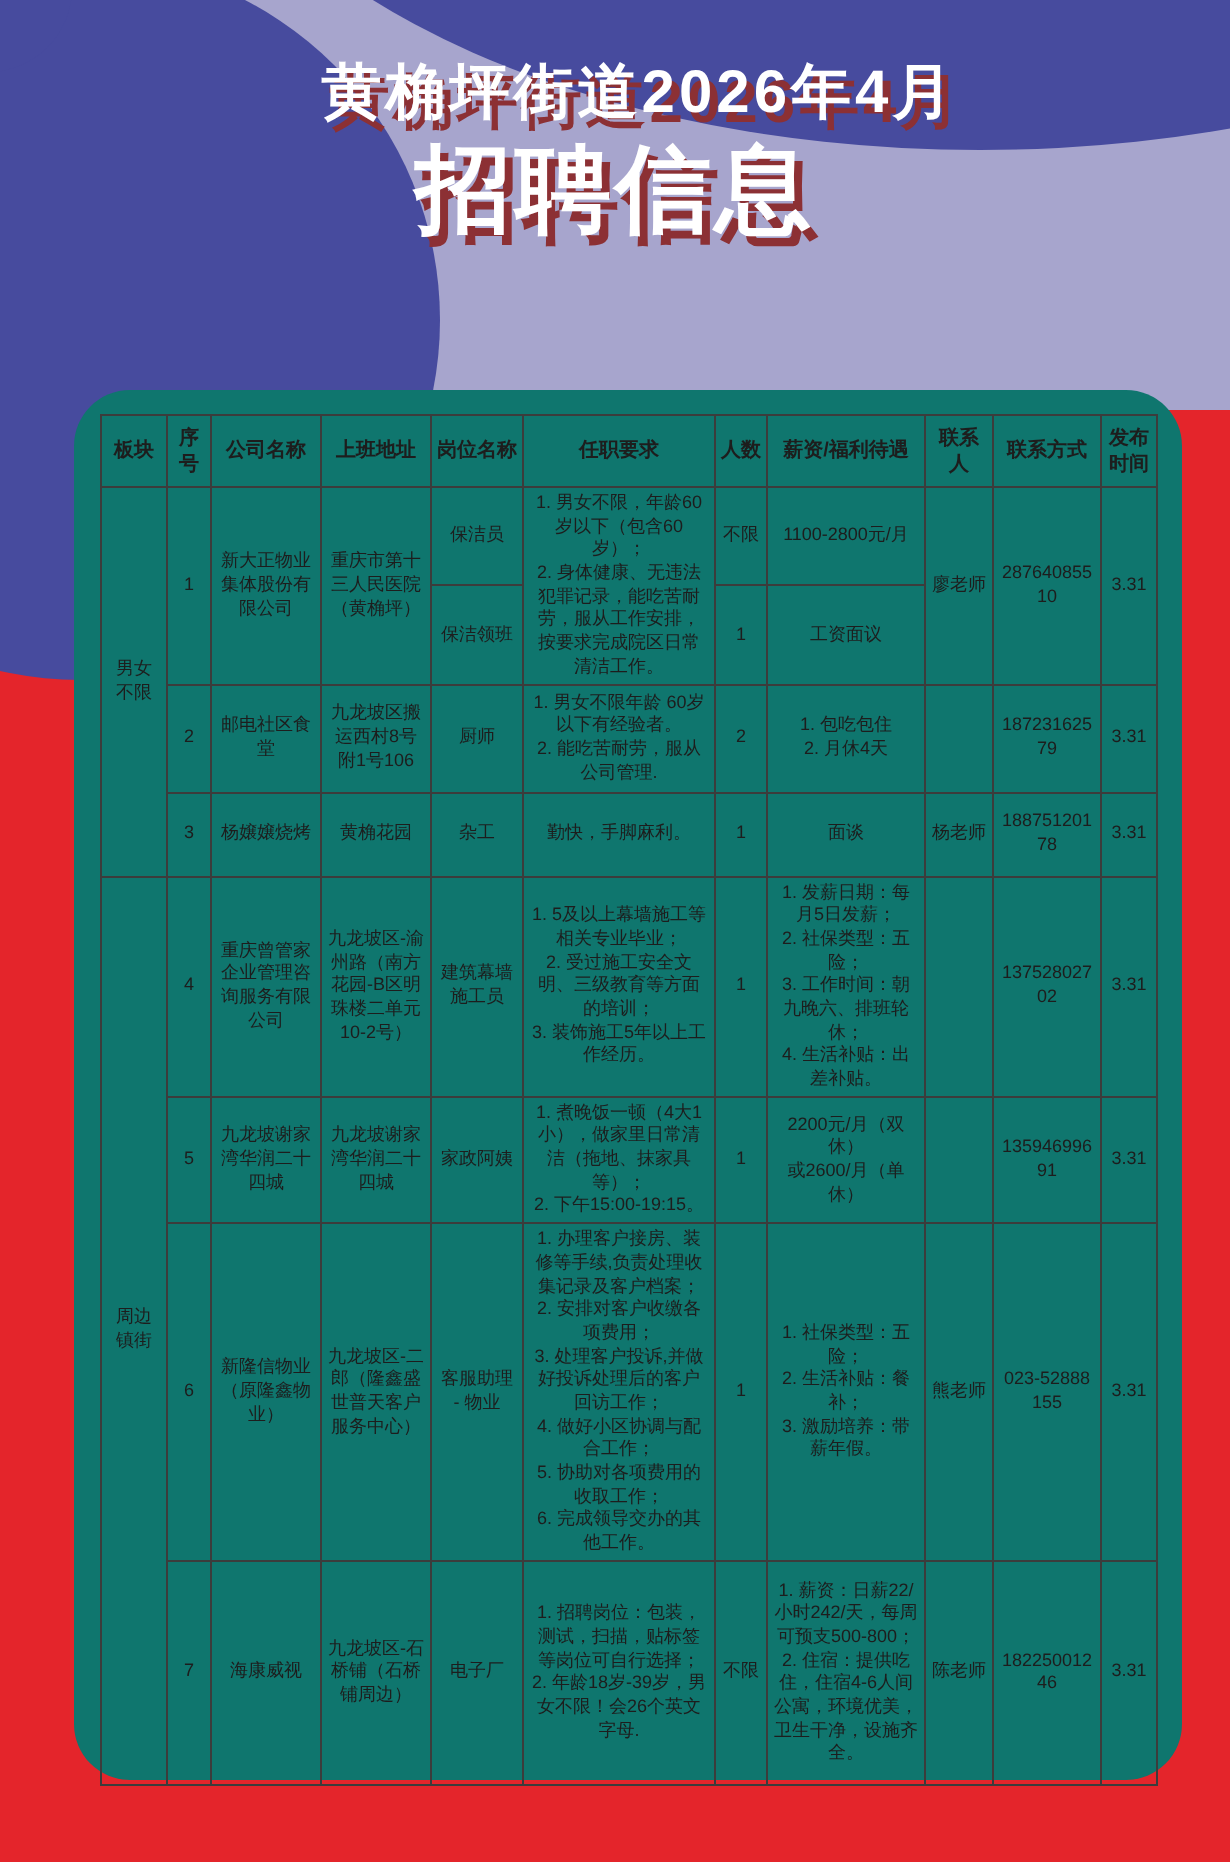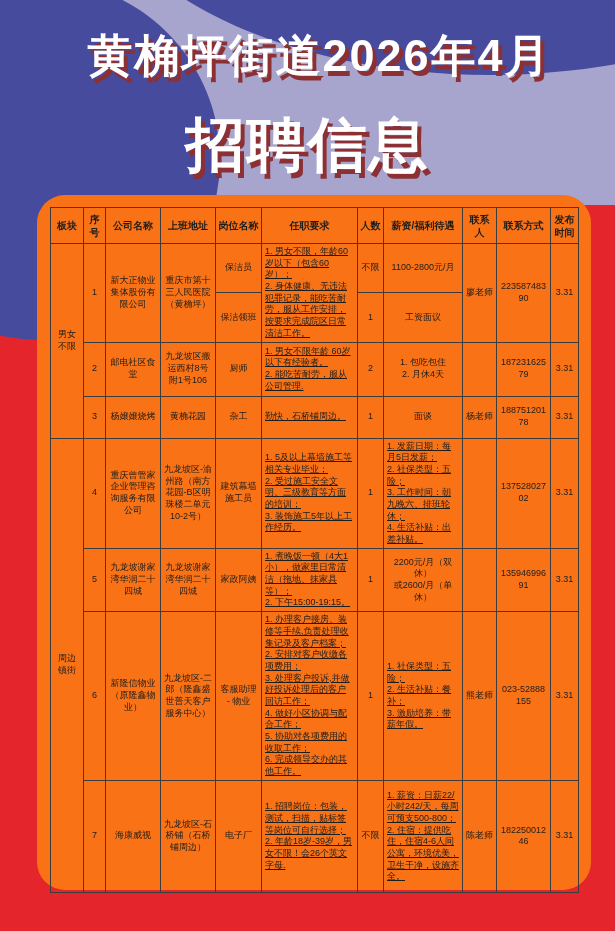--- a/index.html
+++ b/index.html
@@ -12,36 +12,36 @@
   .banner{position:absolute;left:0;top:0;width:615px;height:205px;background:#a7a5cd;}
   .shape{position:absolute;background:#474b9e;border-radius:50%;}
   .shape-left{left:-140px;top:-20px;width:360px;height:360px;}
   .shape-topright{left:90px;top:-355px;width:800px;height:430px;}
   .shape-corner{left:-48px;top:-48px;width:84px;height:84px;}
   .title-wrap{
     position:absolute;left:0;top:28px;width:615px;text-align:center;z-index:3;
     font-weight:900;color:#ffffff;letter-spacing:2px;
     text-shadow:4px 5px 0 #8c3034;
   }
-  .title-line1{font-size:45px;line-height:1.25;padding-left:24px;}
-  .title-line2{font-size:59px;line-height:1.25;margin-top:25px;}
+  .title-line1{font-size:30px;line-height:1.25;padding-left:24px;}
+  .title-line2{font-size:48px;line-height:1.25;}
   .card{
     position:absolute;left:37px;top:195px;width:554px;height:695px;
-    background:#f97316;border-radius:28px;z-index:2;
+    background:#0f766e;border-radius:28px;z-index:2;
     box-sizing:border-box;padding:12px 13px;
   }
   table{border-collapse:collapse;table-layout:fixed;width:528px;}
   th,td{
     border:1px solid #3c3c3c;
     font-size:9px;line-height:1.3;
     text-align:center;vertical-align:middle;
     padding:2px 3px;word-break:break-all;overflow:hidden;
   }
   th{font-size:10px;font-weight:700;padding:4px 2px;}
-  td.l{text-align:left;text-decoration:underline;}
+  td.l{text-align:center;}
   .pre{white-space:pre-line;}
   col.c-sec{width:33px}col.c-no{width:22px}col.c-com{width:55px}
   col.c-addr{width:55px}col.c-pos{width:46px}col.c-req{width:96px}
   col.c-cnt{width:26px}col.c-sal{width:79px}col.c-per{width:34px}
   col.c-tel{width:54px}col.c-date{width:28px}
 </style>
 </head>
 <body>
 
 <div class="banner"></div>
@@ -88,21 +88,21 @@
       <td rowspan="4">男女不限</td>
       <td rowspan="2">1</td>
       <td rowspan="2">新大正物业集体股份有限公司</td>
       <td rowspan="2">重庆市第十三人民医院（黄桷坪）</td>
       <td>保洁员</td>
       <td rowspan="2" class="l pre">1. 男女不限，年龄60岁以下（包含60岁）；
 2. 身体健康、无违法犯罪记录，能吃苦耐劳，服从工作安排，按要求完成院区日常清洁工作。</td>
       <td>不限</td>
       <td>1100-2800元/月</td>
       <td rowspan="2">廖老师</td>
-      <td rowspan="2">22358748390</td>
+      <td rowspan="2">28764085510</td>
       <td rowspan="2">3.31</td>
     </tr>
     <tr style="height:48px">
       <td>保洁领班</td>
       <td>1</td>
       <td>工资面议</td>
     </tr>
 
     <tr style="height:54px">
       <td>2</td>
@@ -117,21 +117,21 @@
       <td></td>
       <td>18723162579</td>
       <td>3.31</td>
     </tr>
 
     <tr style="height:42px">
       <td>3</td>
       <td>杨嬢嬢烧烤</td>
       <td>黄桷花园</td>
       <td>杂工</td>
-      <td class="l">勤快，石桥铺周边。</td>
+      <td class="l">勤快，手脚麻利。</td>
       <td>1</td>
       <td>面谈</td>
       <td>杨老师</td>
       <td>18875120178</td>
       <td>3.31</td>
     </tr>
 
     <tr style="height:92px">
       <td rowspan="4">周边镇街</td>
       <td>4</td>

